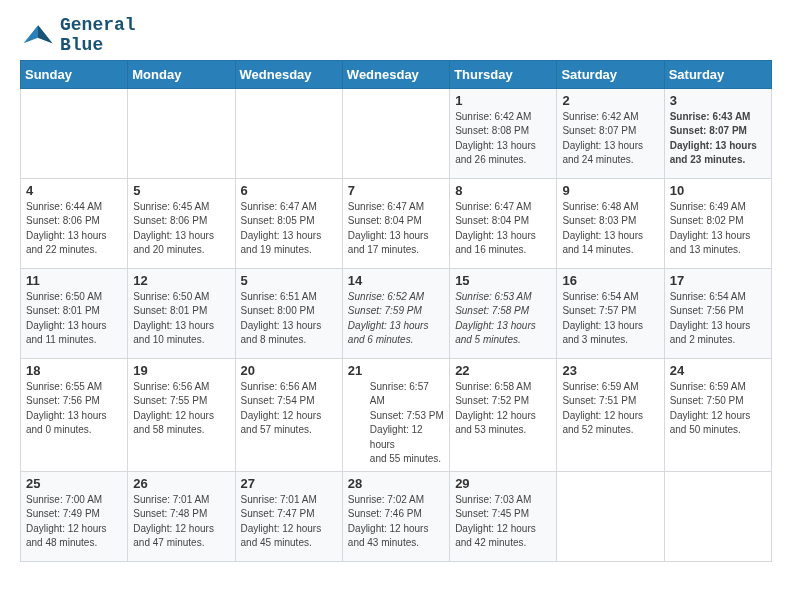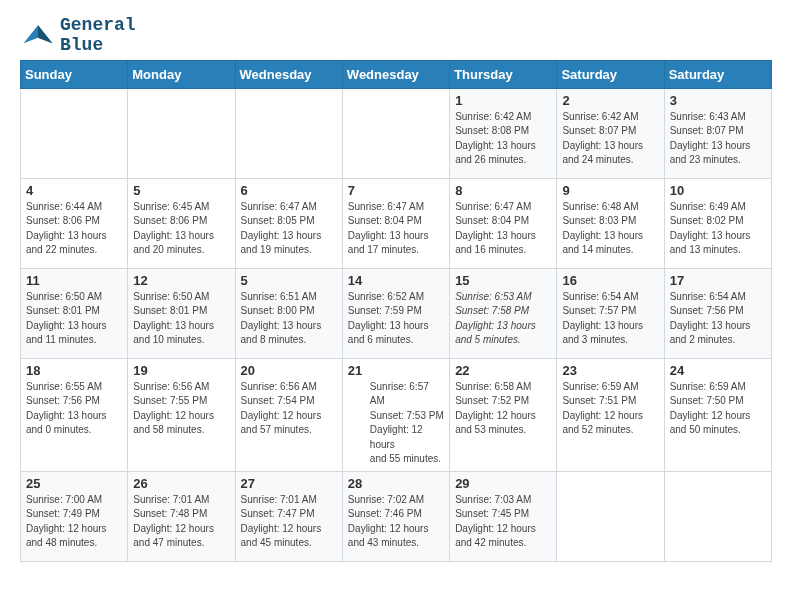--- a/index.html
+++ b/index.html
@@ -135,21 +135,21 @@
         </td>
         <td>
           <div class="day-number">2</div>
           <div class="day-info" style="white-space: pre-line;">Sunrise: 6:42 AM
 Sunset: 8:07 PM
 Daylight: 13 hours
 and 24 minutes.</div>
         </td>
         <td>
           <div class="day-number">3</div>
-          <div class="day-info" style="white-space: pre-line;">Sunrise: 6:43 AM
+          <div class="day-info" style="white-space: pre-line; font-weight: bold;">Sunrise: 6:43 AM
 Sunset: 8:07 PM
 Daylight: 13 hours
 and 23 minutes.</div>
         </td>
       </tr>
       <tr>
         <td>
           <div class="day-number">4</div>
           <div class="day-info" style="white-space: pre-line;">Sunrise: 6:44 AM
 Sunset: 8:06 PM
@@ -216,21 +216,21 @@
         </td>
         <td>
           <div class="day-number">5</div>
           <div class="day-info" style="white-space: pre-line;">Sunrise: 6:51 AM
 Sunset: 8:00 PM
 Daylight: 13 hours
 and 8 minutes.</div>
         </td>
         <td>
           <div class="day-number">14</div>
-          <div class="day-info" style="white-space: pre-line;">Sunrise: 6:52 AM
+          <div class="day-info" style="white-space: pre-line; font-style: italic;">Sunrise: 6:52 AM
 Sunset: 7:59 PM
 Daylight: 13 hours
 and 6 minutes.</div>
         </td>
         <td>
           <div class="day-number">15</div>
           <div class="day-info" style="white-space: pre-line; font-style: italic;">Sunrise: 6:53 AM
 Sunset: 7:58 PM
 Daylight: 13 hours
 and 5 minutes.</div>

